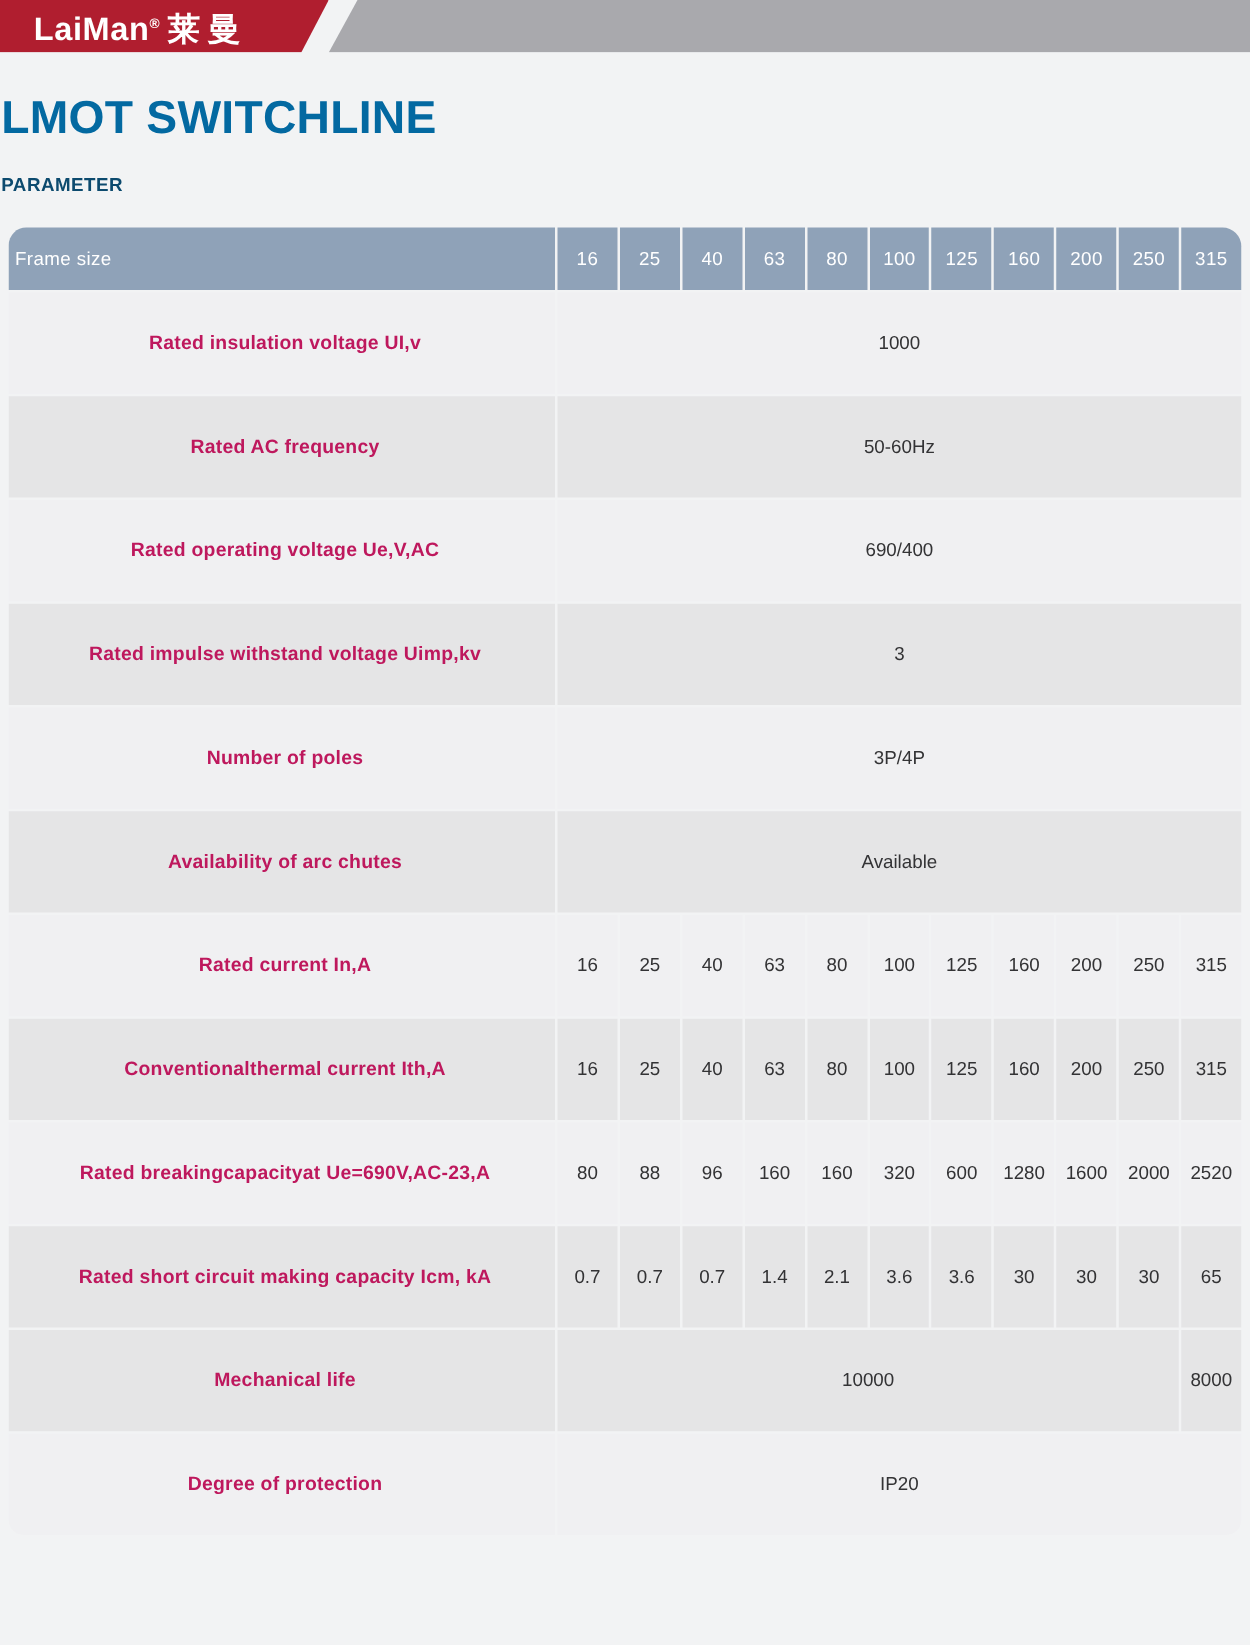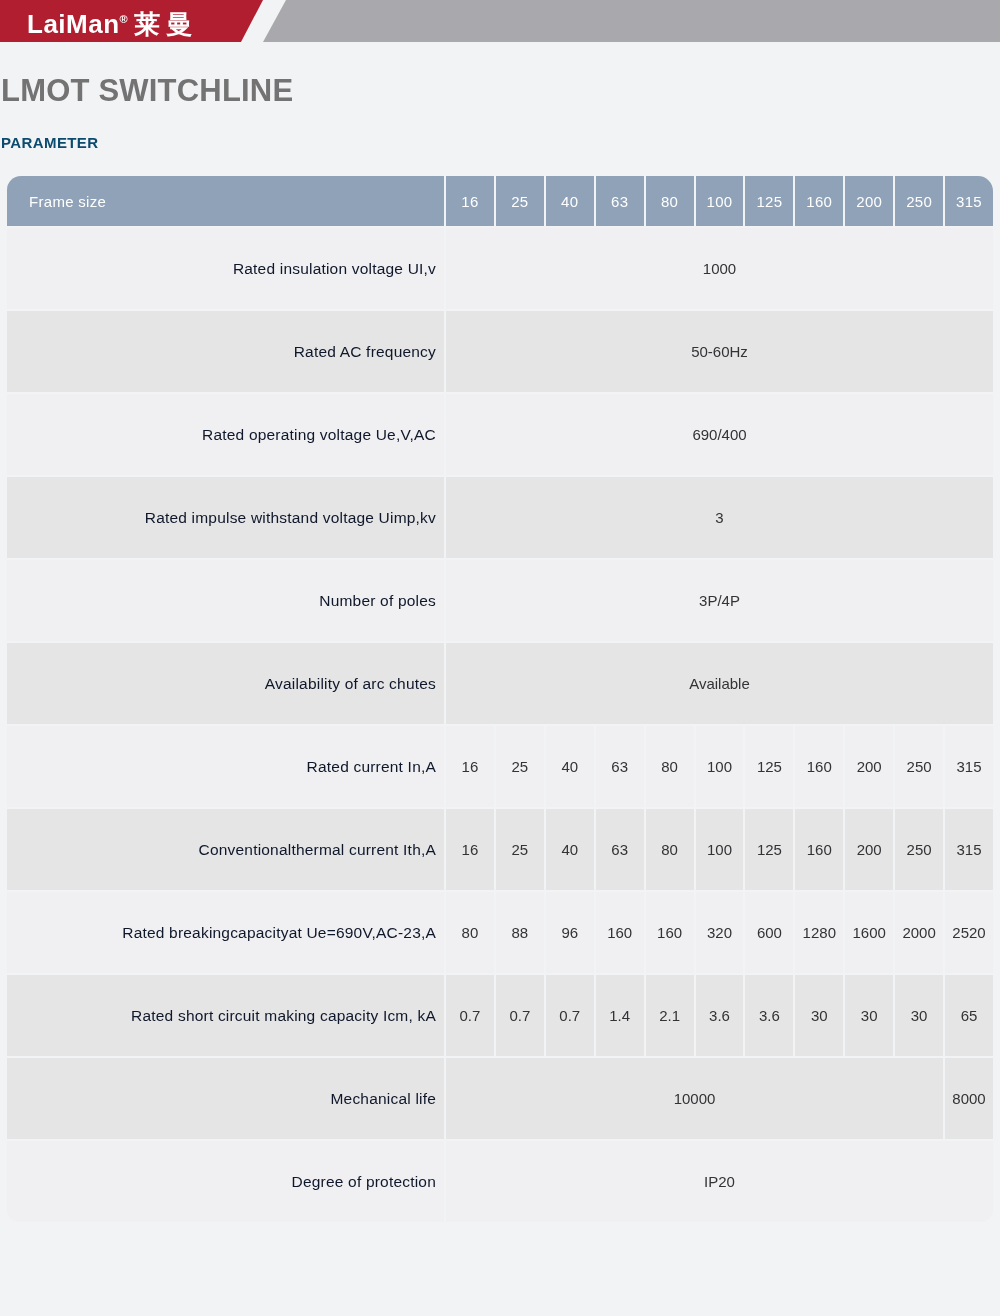--- a/index.html
+++ b/index.html
@@ -27,21 +27,21 @@
   .logo-cn { letter-spacing: 6px; }
   .topbar-gray {
     position: absolute; left: 263px; right: 0; top: 0; height: 42px;
     background: #a9a9ad;
     clip-path: polygon(23px 0, 100% 0, 100% 100%, 0 100%);
   }
 
   
   .page-title {
     margin: 46px 0 0 1px;
-    font-size: 31px; font-weight: 600; color: #737373; letter-spacing: 0.2px;
+    font-size: 37px; font-weight: 600; color: #0369a1; letter-spacing: 0.2px;
   }
   .page-subtitle {
     margin: 25px 0 23px 1px;
     font-size: 15px; font-weight: 700; color: #0c4a6e; letter-spacing: 0.4px;
   }
 
   
   .spec-wrap { margin: 0 5px; }
   table.spec {
     width: 990px;
@@ -51,32 +51,32 @@
   }
   col.c-label { width: 437px; }
   th, td { font-weight: normal; }
 
   thead th {
     background: #8fa2b8; color: #ffffff;
     height: 50px; font-size: 15px; letter-spacing: 0.3px;
     text-align: center; vertical-align: middle;
   }
   thead th.hlabel {
-    text-align: left; padding-left: 22px;
+    text-align: left; padding-left: 5px;
     border-top-left-radius: 14px;
   }
   thead th.hcol:last-child { border-top-right-radius: 15px; }
 
   tbody td { height: 81px; font-size: 15px; vertical-align: middle; }
   tbody tr.light td { background: #f0f0f2; }
   tbody tr.dark  td { background: #e5e5e6; }
 
   td.label {
-    text-align: right; padding-left: 13px; padding-right: 8px;
-    color: #0f172a; font-size: 15.5px; letter-spacing: 0.2px;
+    text-align: center; padding-left: 13px; padding-right: 8px;
+    color: #be185d; font-size: 15.5px; letter-spacing: 0.2px; font-weight: bold;
   }
   td.val, td.merged { text-align: center; color: #333335; }
 
   tbody tr:last-child td.label  { border-bottom-left-radius: 12px; }
   tbody tr:last-child td:last-child { border-bottom-right-radius: 12px; }
 </style>
 </head>
 <body>
 
 <div class="topbar">

